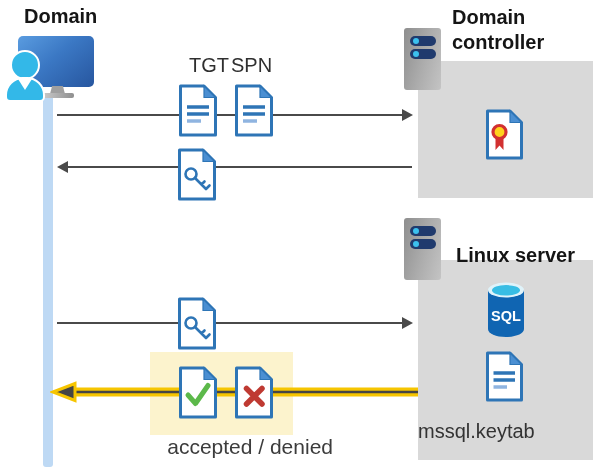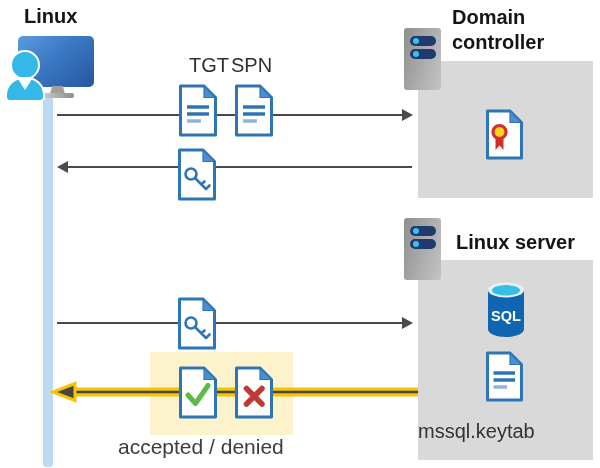--- a/index.html
+++ b/index.html
@@ -45,21 +45,21 @@
 </head>
 <body>
 
 <div class="stage">
 
   <div class="graybox" style="left:418px;top:61px;width:175px;height:137px"></div>
   <div class="graybox" style="left:418px;top:260px;width:175px;height:200px"></div>
 
   <div class="yellowbox"></div>
 
-  <div class="label-bold" style="left:24px;top:4px">Linux</div>
+  <div class="label-bold" style="left:24px;top:4px">Domain</div>
   <div class="monitor"></div>
   <div class="stand-neck"></div>
   <div class="stand-base"></div>
   <div class="person-head"></div>
   <div class="person-body">
     <div class="person-collar"></div>
   </div>
   <div class="lifeline"></div>
 
   <div class="server-icon" style="left:404px;top:28px">
@@ -73,21 +73,21 @@
   <div class="label-bold" style="left:452px;top:5px;width:150px">Domain controller</div>
 
   <div class="server-icon" style="left:404px;top:218px">
     <div class="server-pill" style="top:8px">
         <div class="dot"></div>
       </div>
     <div class="server-pill" style="top:11px">
         <div class="dot"></div>
       </div>
   </div>
-  <div class="label-bold" style="left:456px;top:230px;white-space:nowrap">Linux server</div>
+  <div class="label-bold" style="left:456px;top:243px;white-space:nowrap">Linux server</div>
 
   <div class="label-plain" style="left:189px;top:54px;width:46px;text-align:left">TGT</div>
   <div class="label-plain" style="left:231px;top:54px;width:46px;">SPN</div>
 
   <div class="hline" style="left:57px;top:114px;width:345px"></div>
   <div class="head-right" style="left:402px;top:109px"></div>
 
   <div class="hline" style="left:68px;top:166px;width:344px"></div>
   <div class="head-left" style="left:57px;top:161px"></div>
 
@@ -158,15 +158,15 @@
     <path d="M11 29 L18.5 37.5 L31 19.5" fill="none" stroke="#5cb94a" stroke-width="5" stroke-linecap="round" stroke-linejoin="round"></path>
   </svg>
 
   <svg class="doc" style="left:233px;top:366px" width="42" height="53" viewBox="0 0 42 53">
     <path d="M3.5 2 H27 L38.5 13.5 V51 H3.5 Z" fill="#fff" stroke="#2e75b6" stroke-width="3" stroke-linejoin="round"></path>
     <path d="M27 2 V13.5 H38.5 Z" fill="#4b8fd2" stroke="#2e75b6" stroke-width="1.2"></path>
     <path d="M13.5 22.5 L29 38 M29 22.5 L13.5 38" fill="none" stroke="#bf3a32" stroke-width="5.5" stroke-linecap="round"></path>
   </svg>
 
   <div class="label-plain" style="left:418px;top:420px;width:175px;text-align:left;color:#333">mssql.keytab</div>
-  <div class="label-plain" style="left:118px;top:435px;width:215px;text-align:left;font-size:21px;color:#3c3c3c">accepted / denied</div>
+  <div class="label-plain" style="left:118px;top:435px;width:215px;text-align:right;font-size:21px;color:#3c3c3c">accepted / denied</div>
 
 </div>
 
 </body></html>

